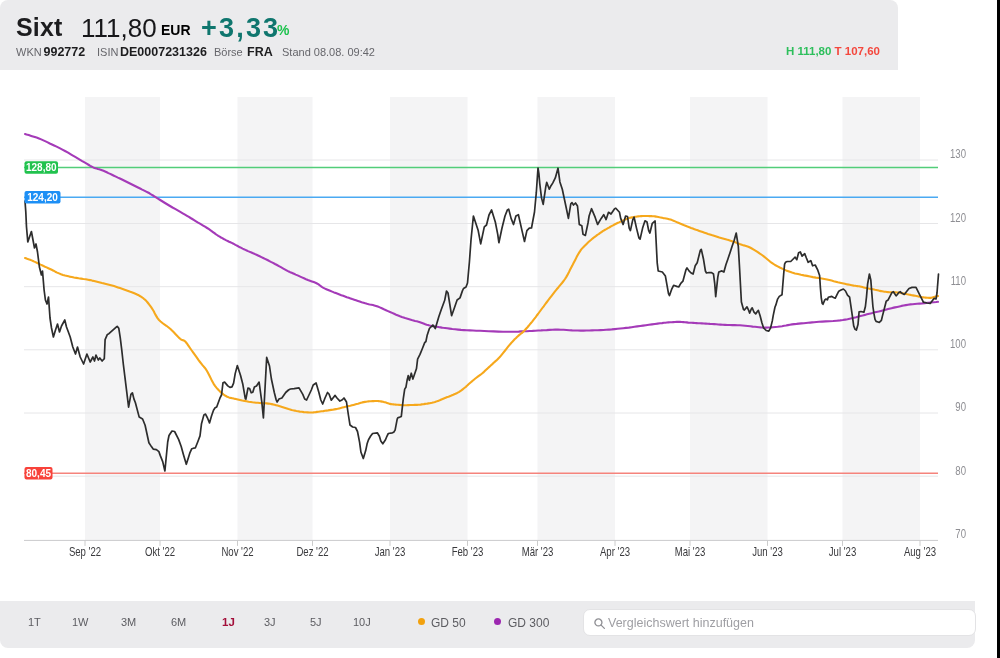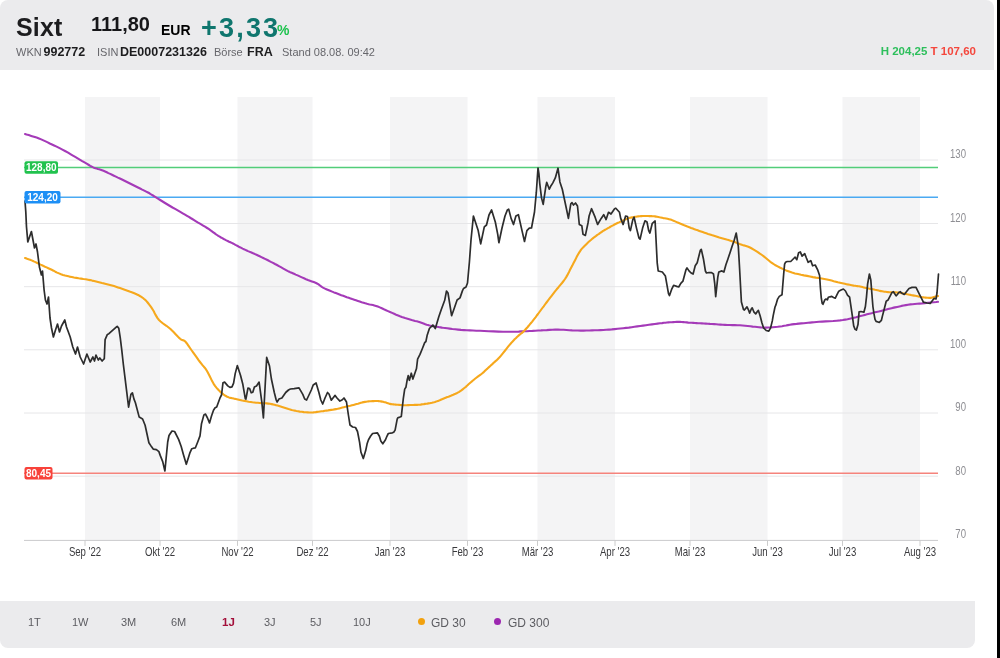--- a/index.html
+++ b/index.html
@@ -1,37 +1,37 @@
 <!DOCTYPE html>
 <html><head><meta charset="utf-8">
 <style>
 *{margin:0;padding:0;box-sizing:border-box}
 html,body{width:1000px;height:658px;background:#ffffff;font-family:"Liberation Sans",sans-serif;overflow:hidden;position:relative}
-.hdr{position:absolute;left:0;top:0;width:994px;height:70px;background:#ebebed;border-radius:8px 8px 0 0}
+.hdr{position:absolute;left:0;top:0;width:898px;height:70px;background:#ebebed;border-radius:8px 8px 0 0}
 .tbar{position:absolute;left:0;top:600.5px;width:975px;height:47px;background:#ebebed;border-radius:0 0 8px 8px}
 .abs{position:absolute;white-space:nowrap}
 .sub{top:45.5px;font-size:11px;color:#66666b}
 .subv{top:44.5px;font-size:12.5px;font-weight:bold;color:#1d1d1f}
 </style></head>
 <body>
 <div class="hdr">
   <span class="abs" style="left:16px;top:13px;font-size:25px;font-weight:bold;color:#1d1d1f;letter-spacing:.2px">Sixt</span>
-  <span class="abs" style="left:91px;top:13px;font-size:20px;font-weight:bold;color:#17171a">111,80</span>
+  <span class="abs" style="left:81px;top:13px;font-size:26px;font-weight:normal;color:#17171a">111,80</span>
   <span class="abs" style="left:161px;top:21.5px;font-size:14px;font-weight:bold;color:#000000">EUR</span>
   <span class="abs" style="left:201px;top:13px;font-size:27px;font-weight:bold;letter-spacing:2.2px;color:#0f766e">+3,33</span>
   <span class="abs" style="left:277px;top:21.5px;font-size:14px;font-weight:bold;color:#1ec24e">%</span>
   <span class="abs sub" style="left:16px">WKN</span>
   <span class="abs subv" style="left:43.5px">992772</span>
   <span class="abs sub" style="left:97px">ISIN</span>
   <span class="abs subv" style="left:120px">DE0007231326</span>
   <span class="abs sub" style="left:214px">Börse</span>
   <span class="abs subv" style="left:247px">FRA</span>
   <span class="abs sub" style="left:282px">Stand 08.08. 09:42</span>
   <div class="abs" style="right:18px;top:44.5px;font-size:11.5px;font-weight:bold">
-    <span style="color:#2dbf5c">H 204,25</span> <span style="color:#f4473d">T 107,60</span>
+    <span style="color:#2dbf5c">H 111,80</span> <span style="color:#f4473d">T 107,60</span>
   </div>
 </div>
 <svg width="1000" height="658" viewBox="0 0 1000 658" style="position:absolute;left:0;top:0">
 <rect x="85" y="97" width="75.0" height="443.4" fill="#f4f4f5"></rect>
 <rect x="237.5" y="97" width="75.0" height="443.4" fill="#f4f4f5"></rect>
 <rect x="390" y="97" width="77.5" height="443.4" fill="#f4f4f5"></rect>
 <rect x="537.5" y="97" width="77.5" height="443.4" fill="#f4f4f5"></rect>
 <rect x="690" y="97" width="77.5" height="443.4" fill="#f4f4f5"></rect>
 <rect x="842.5" y="97" width="77.5" height="443.4" fill="#f4f4f5"></rect>
 <line x1="24" y1="160" x2="938" y2="160" stroke="#e6e6e8" stroke-width="1"></line>
@@ -94,17 +94,24 @@
 <div class="tbar">
   <span class="abs" style="left:28px;top:15.5px;font-size:11px;color:#5c5c61">1T</span>
   <span class="abs" style="left:72px;top:15.5px;font-size:11px;color:#5c5c61">1W</span>
   <span class="abs" style="left:121px;top:15.5px;font-size:11px;color:#5c5c61">3M</span>
   <span class="abs" style="left:171px;top:15.5px;font-size:11px;color:#5c5c61">6M</span>
   <span class="abs" style="left:222px;top:15.5px;font-size:11.5px;font-weight:bold;color:#a30f3a">1J</span>
   <span class="abs" style="left:264px;top:15.5px;font-size:11px;color:#5c5c61">3J</span>
   <span class="abs" style="left:310px;top:15.5px;font-size:11px;color:#5c5c61">5J</span>
   <span class="abs" style="left:353px;top:15.5px;font-size:11px;color:#5c5c61">10J</span>
   <span class="abs" style="left:418px;top:17.5px;width:7px;height:7px;border-radius:50%;background:#f2a10e"></span>
-  <span class="abs" style="left:431px;top:15px;font-size:12px;color:#5c5c61">GD 30</span>
+  <span class="abs" style="left:431px;top:15px;font-size:12px;color:#5c5c61">GD 50</span>
   <span class="abs" style="left:494px;top:17.5px;width:7px;height:7px;border-radius:50%;background:#9c27b0"></span>
   <span class="abs" style="left:508px;top:15px;font-size:12px;color:#5c5c61">GD 300</span>
+  <div class="abs" style="left:583px;top:8.5px;width:393px;height:27px;background:#ffffff;border:1px solid #e3e3e5;border-radius:7px">
+    <svg width="13" height="13" viewBox="0 0 24 24" style="position:absolute;left:9px;top:6.5px">
+        <circle cx="10" cy="10" r="6.5" fill="none" stroke="#8e8e93" stroke-width="2.4"></circle>
+        <line x1="15" y1="15" x2="21" y2="21" stroke="#8e8e93" stroke-width="2.4" stroke-linecap="round"></line>
+      </svg>
+    <span style="position:absolute;left:24px;top:5.5px;font-size:12.5px;color:#9e9ea3">Vergleichswert hinzufügen</span>
+  </div>
 </div>
 <div class="abs" style="left:996.5px;top:0;width:3.5px;height:658px;background:#000"></div>
 
 </body></html>

